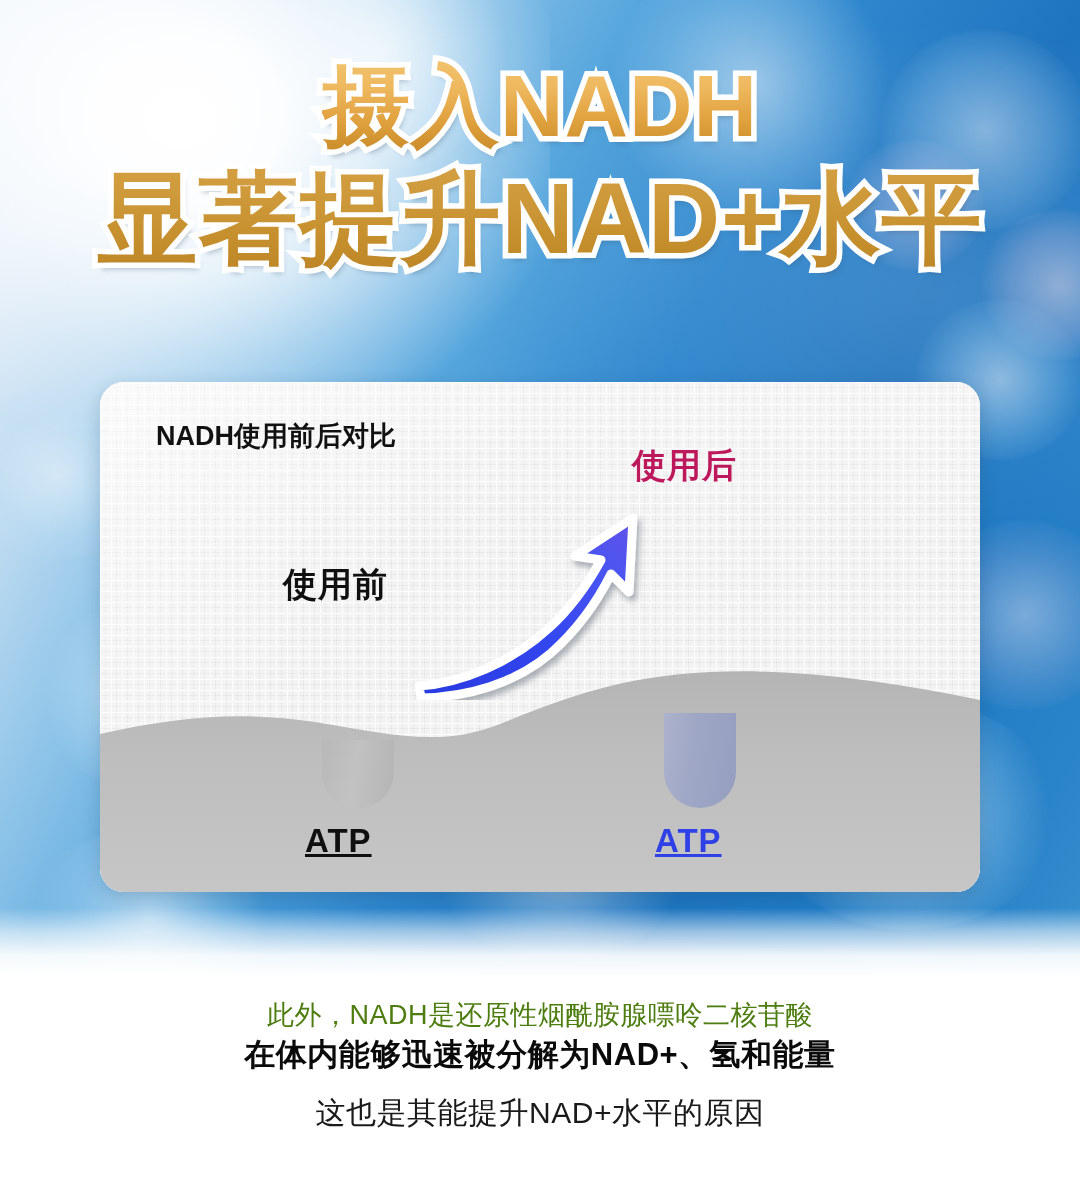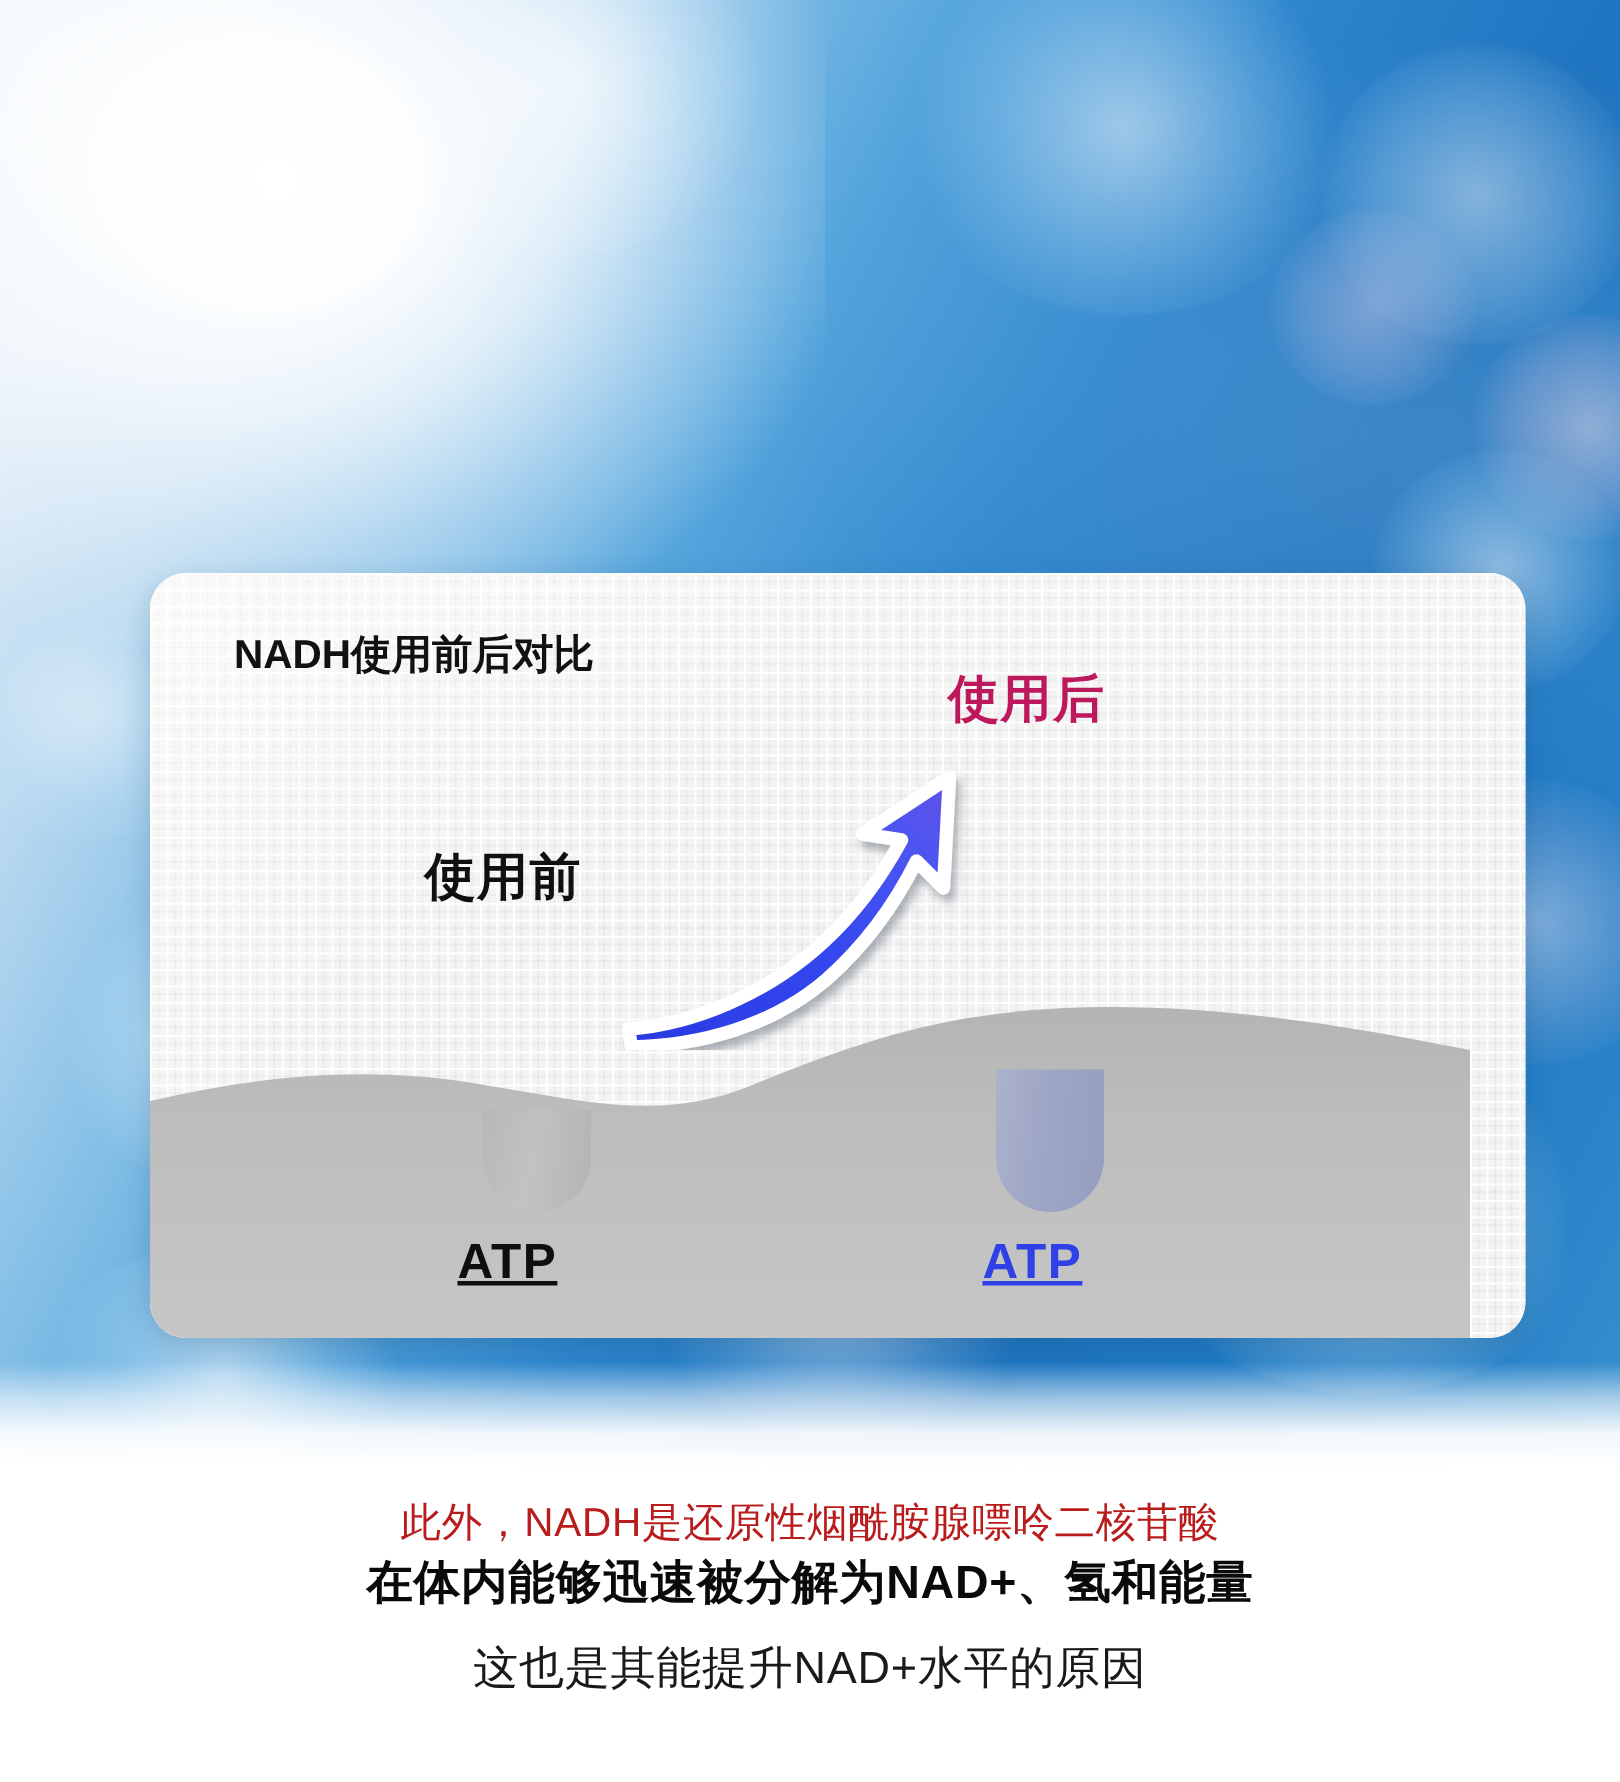--- a/index.html
+++ b/index.html
@@ -126,21 +126,20 @@
   
   .card {
     position: absolute;
     left: 100px; top: 382px;
     width: 880px; height: 510px;
     border-radius: 24px;
     overflow: hidden;
     background: #f1f1f1;
     box-shadow: 0 6px 18px rgba(20,50,80,0.18);
     z-index: 5;
-    padding-left: 37px;
   }
   .card-grid {
     position: absolute;
     inset: 0;
     background-color: #f3f3f3;
     background-image:
       linear-gradient(to right, rgba(255,255,255,0.95) 1px, rgba(0,0,0,0) 1px),
       linear-gradient(to bottom, rgba(255,255,255,0.95) 1px, rgba(0,0,0,0) 1px),
       linear-gradient(to right, rgba(150,155,160,0.10) 1px, rgba(0,0,0,0) 1px),
       linear-gradient(to bottom, rgba(150,155,160,0.10) 1px, rgba(0,0,0,0) 1px);
@@ -247,21 +246,21 @@
   
   .bottom {
     position: absolute;
     left: 0; top: 998px;
     width: 1080px;
     text-align: center;
     z-index: 5;
   }
   .bt-1 {
     font-size: 27px;
-    color: #b91c1c;
+    color: #4d7c0f;
     font-weight: 400;
     letter-spacing: 0.5px;
     line-height: 1.3;
   }
   .bt-2 {
     font-size: 31px;
     color: #0a0a0a;
     font-weight: 700;
     letter-spacing: 0.5px;
     line-height: 1.3;
@@ -292,20 +291,30 @@
     <div class="bokeh b13"></div>
     <div class="bokeh b7"></div>
     <div class="bokeh b6"></div>
     <div class="bokeh b8"></div>
     <div class="bokeh b10"></div>
     <div class="bokeh b9"></div>
     <div class="glow-tl"></div>
     <div class="bg-fade"></div>
   </div>
 
+  <div class="title-block">
+    <div class="title-line title-l1">
+      <span class="stroke">摄入NADH</span>
+      <span class="fill">摄入NADH</span>
+    </div>
+    <div class="title-line title-l2">
+      <span class="stroke">显著提升NAD+水平</span>
+      <span class="fill">显著提升NAD+水平</span>
+    </div>
+  </div>
 
   <div class="card">
     <div class="card-grid"></div>
     <div class="card-sheen"></div>
 
     <svg class="ground" viewBox="0 0 880 240" preserveAspectRatio="none">
       <defs>
         <linearGradient id="gndGrad" x1="0" y1="0" x2="0" y2="1">
           <stop offset="0%" stop-color="#b4b4b4"></stop>
           <stop offset="35%" stop-color="#bdbdbd"></stop>

